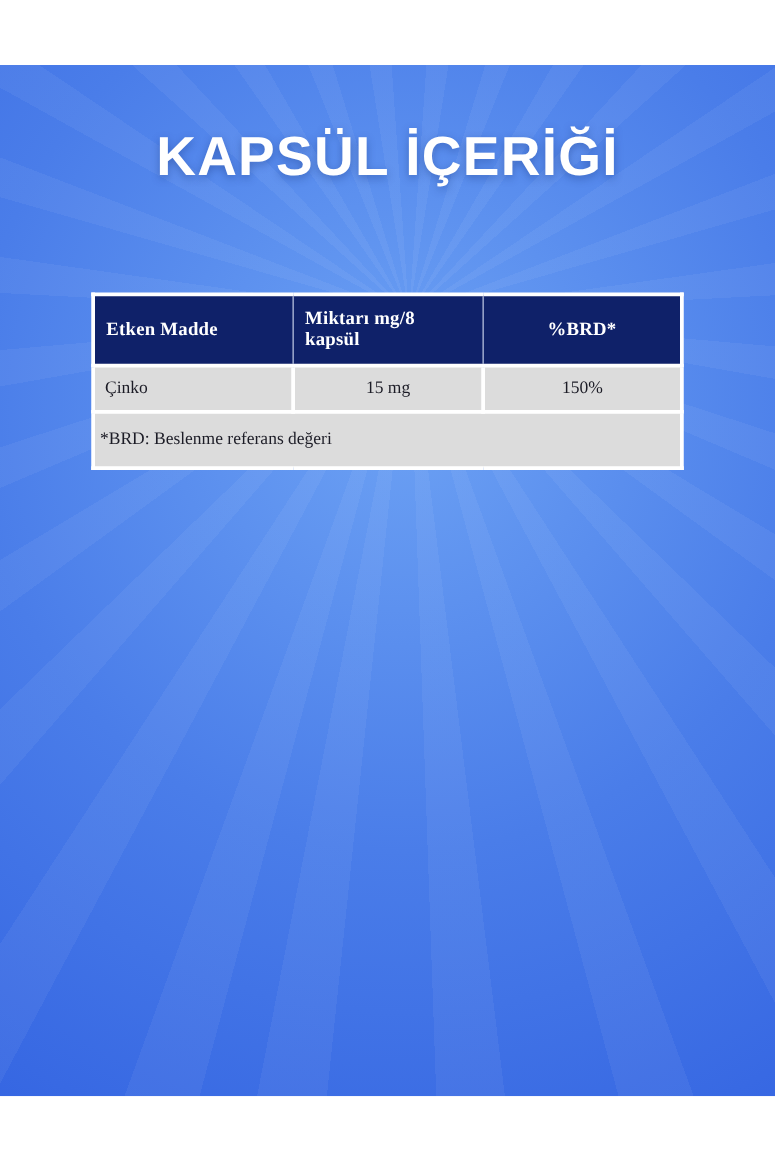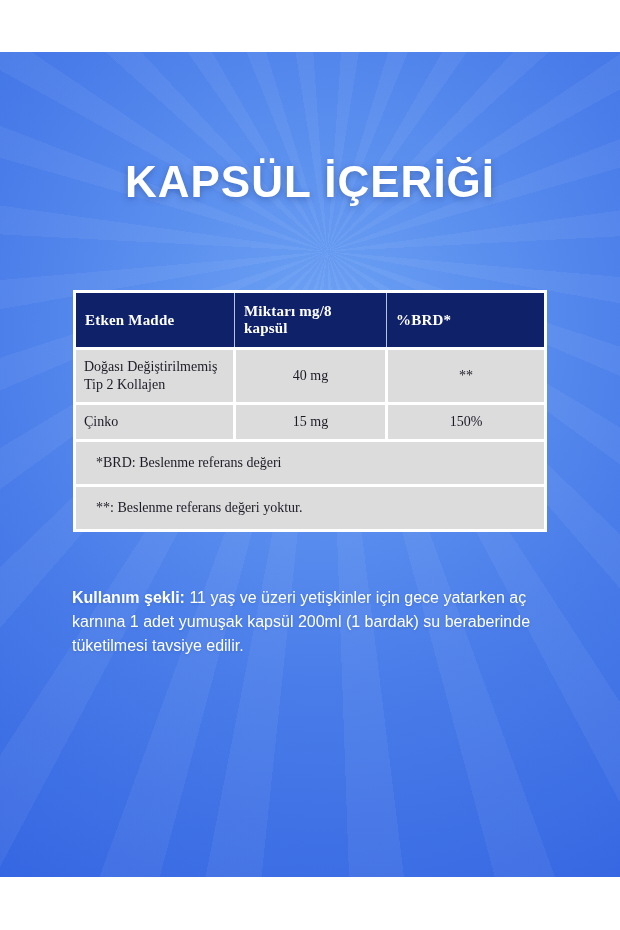--- a/index.html
+++ b/index.html
@@ -46,21 +46,21 @@
     inset: -120px;
     background: repeating-conic-gradient(from 195deg at 52% 30%,
       rgba(255,255,255,0.05) 0deg 5deg,
       rgba(255,255,255,0.00) 5deg 13deg);
     pointer-events: none;
   }
 
   .title {
     position: relative;
     margin: 0;
-    padding-top: 104px;
+    padding-top: 48px;
     text-align: center;
     font-family: "Liberation Sans", sans-serif;
     font-size: 44px;
     font-weight: 700;
     letter-spacing: 1px;
     line-height: 52px;
     color: var(--title_text, #ffffff);
     text-shadow: 0 2px 7px rgba(15, 40, 110, 0.35);
   }
 
@@ -79,35 +79,35 @@
     font-weight: 700;
     text-align: left;
     padding: 10px 9px;
     border-top: 3px solid #ffffff;
     border-bottom: 3px solid #ffffff;
     border-left: 1px solid #b9c2dd;
     border-right: 1px solid #b9c2dd;
     letter-spacing: 0.2px;
   }
   .content-table th:first-child { border-left: 3px solid #ffffff; margin-left: 39px; }
-  .content-table th:last-child { border-right: 3px solid #ffffff; }
+  .content-table th:last-child { border-right: 3px solid #ffffff; text-align: center; }
 
   .content-table td {
     border: 3px solid #ffffff;
     font-size: 14px;
     line-height: 1.28;
     color: var(--table_text, #1c1c26);
     padding: 8px 8px;
     background: #fdfdfd;
     vertical-align: middle;
   }
   .content-table tr.gray td { background: var(--table_row_gray, #dcdcdc); }
   .content-table td.center { text-align: center; }
   .content-table tr.footnote td {
-    padding: 12px 20px;
+    padding: 12px 4px;
     background: var(--table_row_gray, #dcdcdc);
   }
 
   .usage {
     position: relative;
     margin: 54px 60px 0 72px;
     max-width: 482px;
     font-family: "Liberation Sans", sans-serif;
     font-size: 16px;
     line-height: 24px;
@@ -136,36 +136,27 @@
       </colgroup>
       <thead>
         <tr>
           <th>Etken Madde</th>
           <th>Miktarı mg/8 kapsül</th>
           <th>%BRD*</th>
         </tr>
       </thead>
       <tbody>
         <tr class="gray">
-          <td>Doğası Değiştirilmemiş Tip 2 Kollajen</td>
-          <td class="center">40 mg</td>
-          <td class="center">**</td>
-        </tr>
-        <tr class="gray">
           <td>Çinko</td>
           <td class="center">15 mg</td>
           <td class="center">150%</td>
         </tr>
         <tr class="footnote">
           <td colspan="3">*BRD: Beslenme referans değeri</td>
         </tr>
-        <tr class="footnote">
-          <td colspan="3">**: Beslenme referans değeri yoktur.</td>
-        </tr>
       </tbody>
     </table>
 
-    <p class="usage"><strong>Kullanım şekli:</strong> <span>11 yaş ve üzeri yetişkinler için gece yatarken aç karnına 1 adet yumuşak kapsül 200ml (1 bardak) su beraberinde tüketilmesi tavsiye edilir.</span></p>
   </div>
 
   <div class="white-band bottom"></div>
 
 </div>
 
 </body></html>

